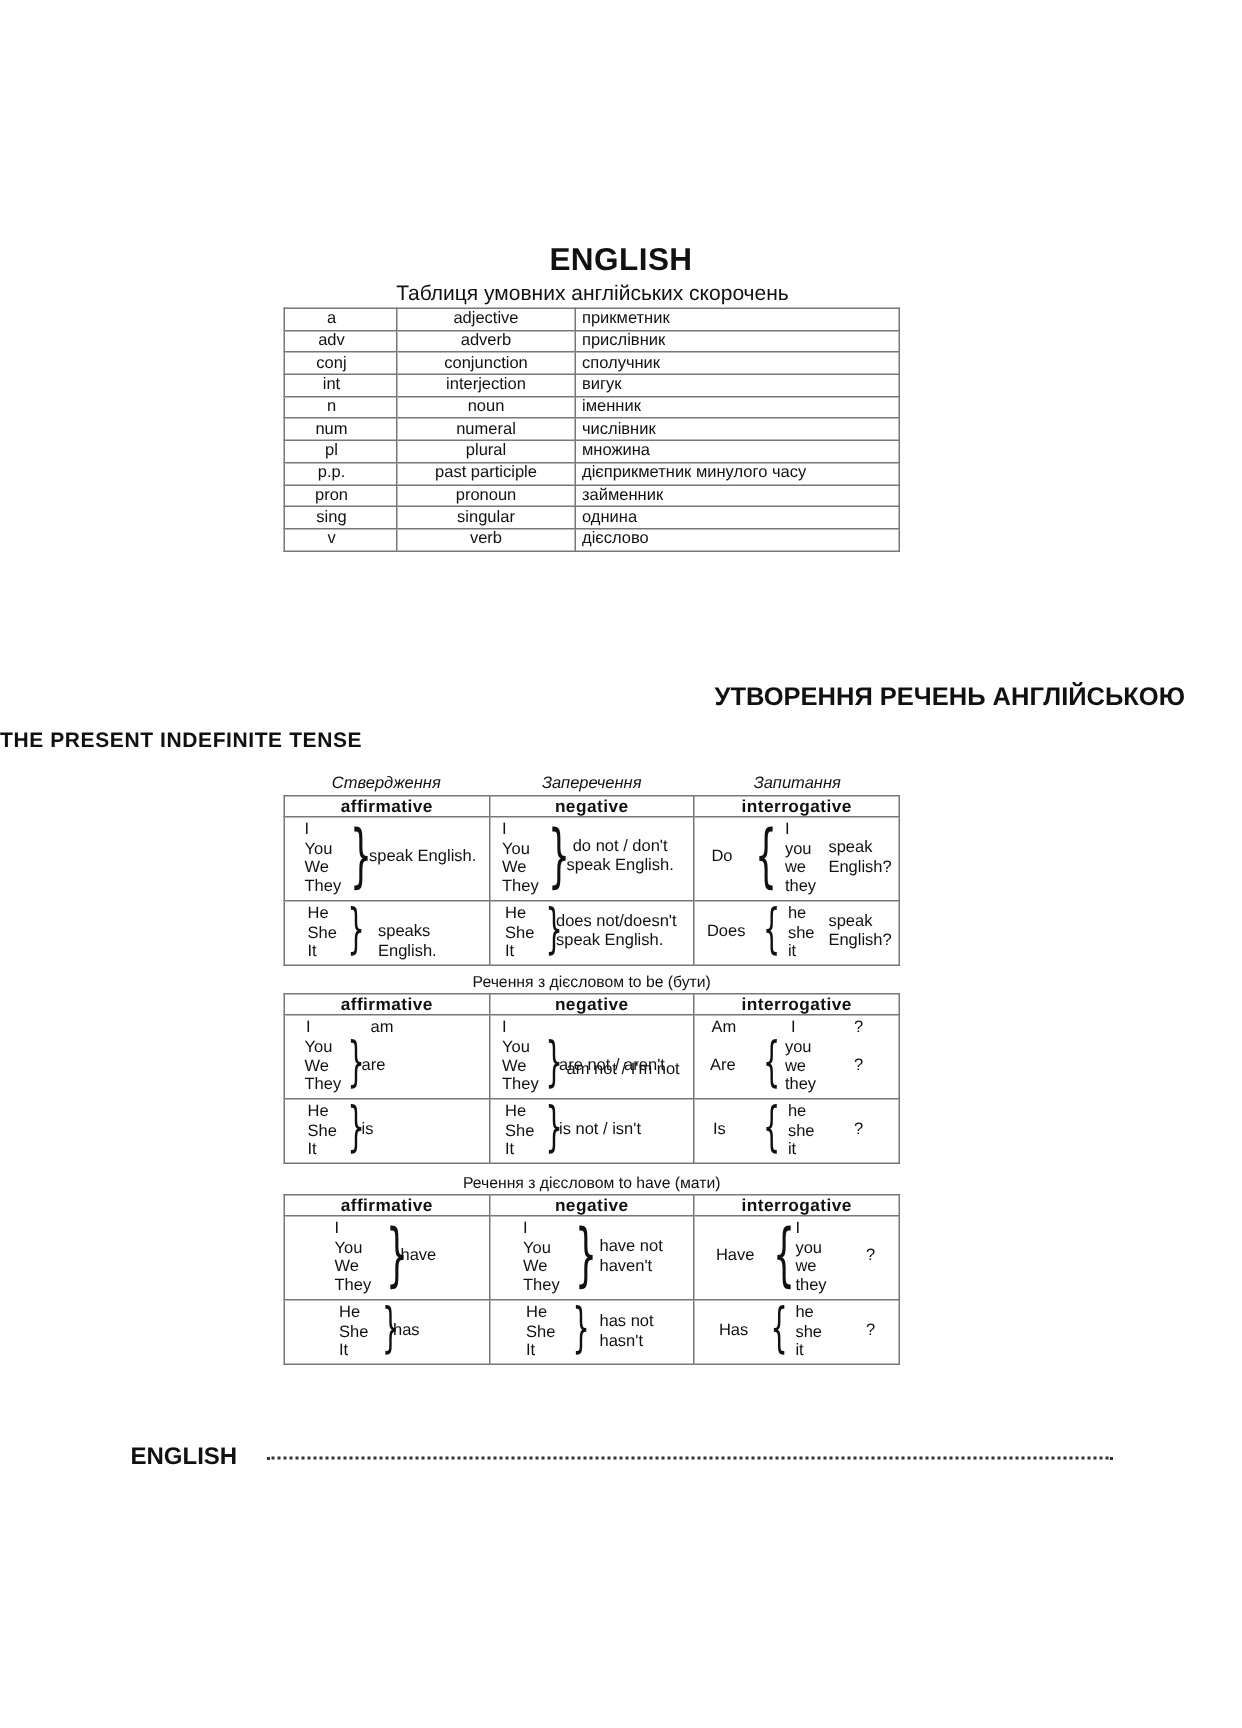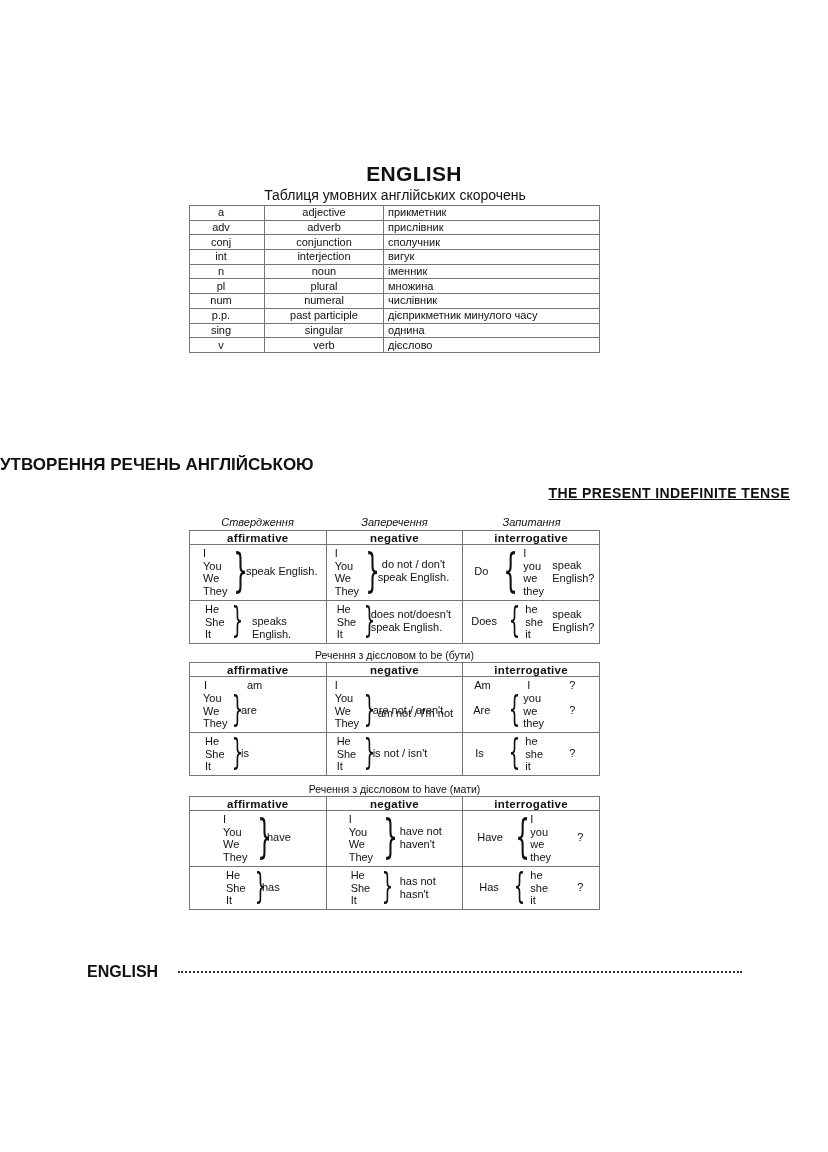--- a/index.html
+++ b/index.html
@@ -8,22 +8,22 @@
   .abs { position: absolute; }
   .title-main { left: 0; width: 828px; top: 162px; text-align: center;
                 font-size: 21px; font-weight: bold; letter-spacing: 0.3px; }
   .subtitle { left: 0; width: 790px; top: 187px; text-align: center; font-size: 14px; }
   table { border-collapse: collapse; }
   .abbr { left: 189px; top: 205px; width: 411px; font-size: 11px; }
   .abbr td { border: 1px solid #777; height: 13.7px; padding: 0; line-height: 13px; }
   .abbr td.c1 { width: 62px; text-align: center; padding-right: 12px; }
   .abbr td.c2 { width: 118px; text-align: center; }
   .abbr td.c3 { padding-left: 4px; }
-  .h1 { left: 0; width: 790px; top: 455px; text-align: left; font-size: 17px; font-weight: bold; }
-  .h2 { left: 0; width: 790px; top: 485px; text-align: right; font-size: 14px; font-weight: bold; letter-spacing: 0.4px; text-decoration: underline; }
+  .h1 { left: 0; width: 790px; top: 455px; text-align: right; font-size: 17px; font-weight: bold; }
+  .h2 { left: 0; width: 790px; top: 485px; text-align: left; font-size: 14px; font-weight: bold; letter-spacing: 0.4px; }
   .italic-row { left: 189px; width: 411px; top: 516px; display: flex; font-size: 11px; font-style: italic; }
   .italic-row span { flex: 1; text-align: center; }
   .tense { left: 189px; width: 411px; font-size: 11px; }
   .tense th { border: 1px solid #777; height: 13px; padding: 0; font-weight: bold; font-size: 11.5px; letter-spacing: 0.3px; }
   .tense td { border: 1px solid #777; padding: 0; vertical-align: middle; }
   .tense col.c { width: 137px; }
   .cell { position: relative; height: 100%; }
   .pron { position: absolute; left: 13px; line-height: 12.5px; font-size: 11px; }
   .brace { position: absolute; font-family: "DejaVu Sans", sans-serif; color: #111; }
   .txt { position: absolute; font-size: 11px; line-height: 12.5px; }
@@ -58,33 +58,38 @@
         <td class="c1">int</td>
         <td class="c2">interjection</td>
         <td class="c3">вигук</td>
       </tr>
       <tr>
         <td class="c1">n</td>
         <td class="c2">noun</td>
         <td class="c3">іменник</td>
       </tr>
       <tr>
+        <td class="c1">num</td>
+        <td class="c2">numeral</td>
+        <td class="c3">числівник</td>
+      </tr>
+      <tr>
         <td class="c1">pl</td>
         <td class="c2">plural</td>
         <td class="c3">множина</td>
       </tr>
       <tr>
-        <td class="c1">num</td>
-        <td class="c2">numeral</td>
-        <td class="c3">числівник</td>
-      </tr>
-      <tr>
         <td class="c1">p.p.</td>
         <td class="c2">past participle</td>
         <td class="c3">дієприкметник минулого часу</td>
+      </tr>
+      <tr>
+        <td class="c1">pron</td>
+        <td class="c2">pronoun</td>
+        <td class="c3">займенник</td>
       </tr>
       <tr>
         <td class="c1">sing</td>
         <td class="c2">singular</td>
         <td class="c3">однина</td>
       </tr>
       <tr>
         <td class="c1">v</td>
         <td class="c2">verb</td>
         <td class="c3">дієслово</td>

